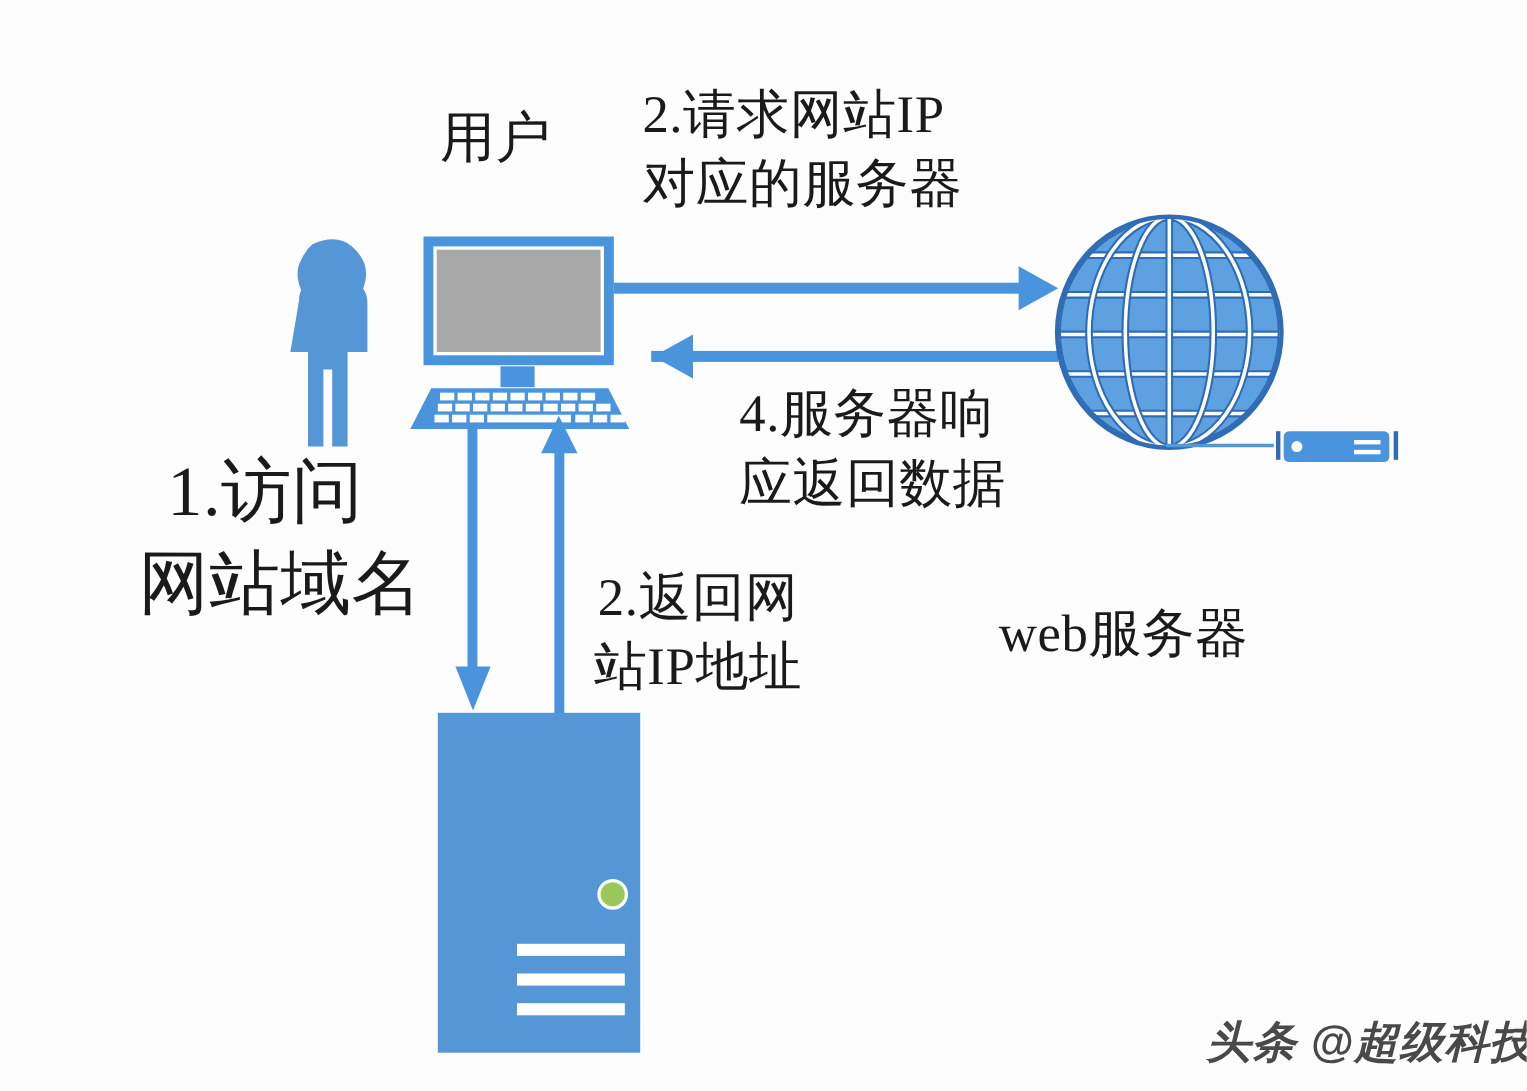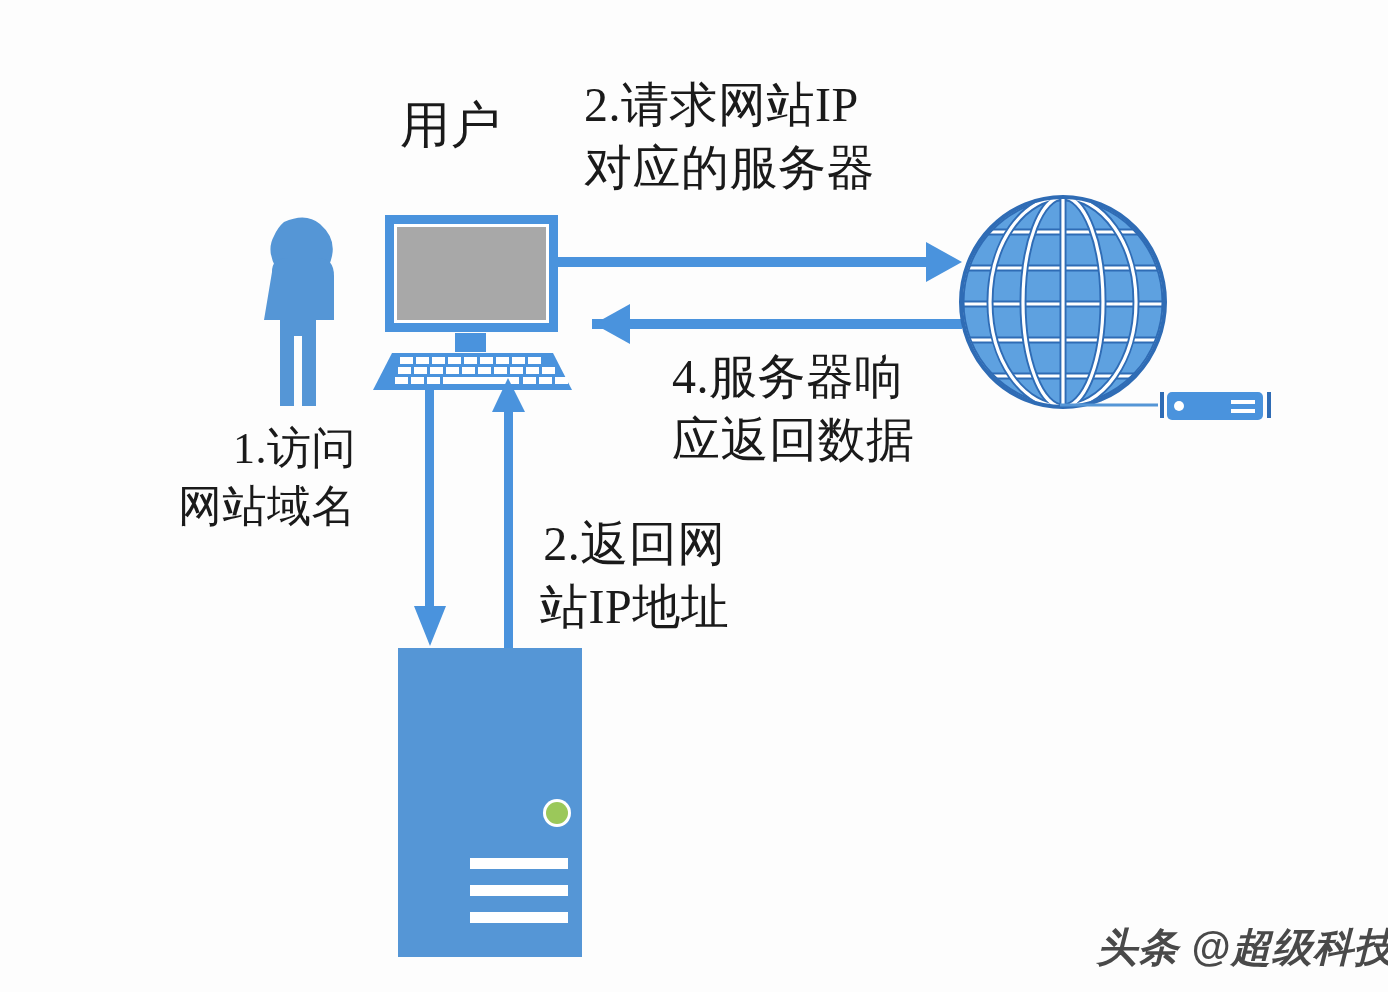--- a/index.html
+++ b/index.html
@@ -20,21 +20,21 @@
   .label {
     position: absolute;
     color: #1a1a1a;
     font-family: "Liberation Serif", "DejaVu Serif", serif;
     line-height: 1.32;
     white-space: pre;
     letter-spacing: 0.5px;
   }
   #lbl-user      { left: 400px; top: 92px;  font-size: 50px; }
   #lbl-step3     { left: 584px; top: 73px;  font-size: 48px; text-align: left; }
-  #lbl-step1     { left: 126px; top: 405px; font-size: 44px; text-align: right; width: 230px; margin-top: 15px;}
+  #lbl-step1     { left: 126px; top: 405px; font-size: 64px; text-align: center; width: 230px;}
   #lbl-step2     { left: 540px; top: 512px; font-size: 48px; text-align: center; }
   #lbl-step4     { left: 672px; top: 345px; font-size: 48px; text-align: left; }
   #lbl-webserver { left: 908px; top: 545px; font-size: 48px; }
   #watermark {
     position: absolute;
     left: 1097px; top: 920px;
     font-size: 40px;
     font-family: "Liberation Sans", "DejaVu Sans", sans-serif;
     font-weight: bold;
     font-style: italic;
@@ -217,15 +217,16 @@
 
   <div class="label" id="lbl-user">用户</div>
   <div class="label" id="lbl-step3">2.请求网站IP
 对应的服务器</div>
   <div class="label" id="lbl-step1">1.访问
 网站域名</div>
   <div class="label" id="lbl-step2">2.返回网
 站IP地址</div>
   <div class="label" id="lbl-step4">4.服务器响
 应返回数据</div>
+  <div class="label" id="lbl-webserver">web服务器</div>
   <div id="watermark">头条 @超级科技</div>
 
 </div>
 
 </body></html>

